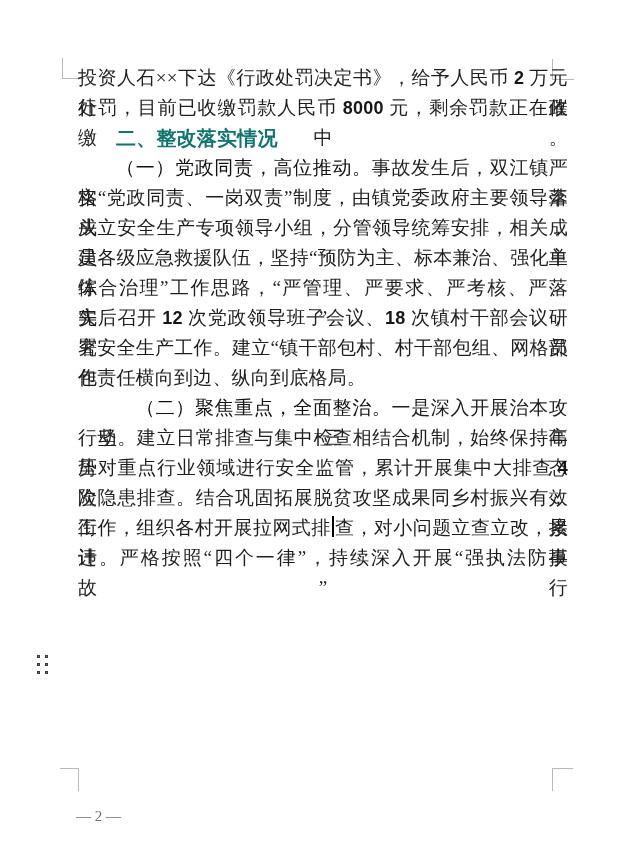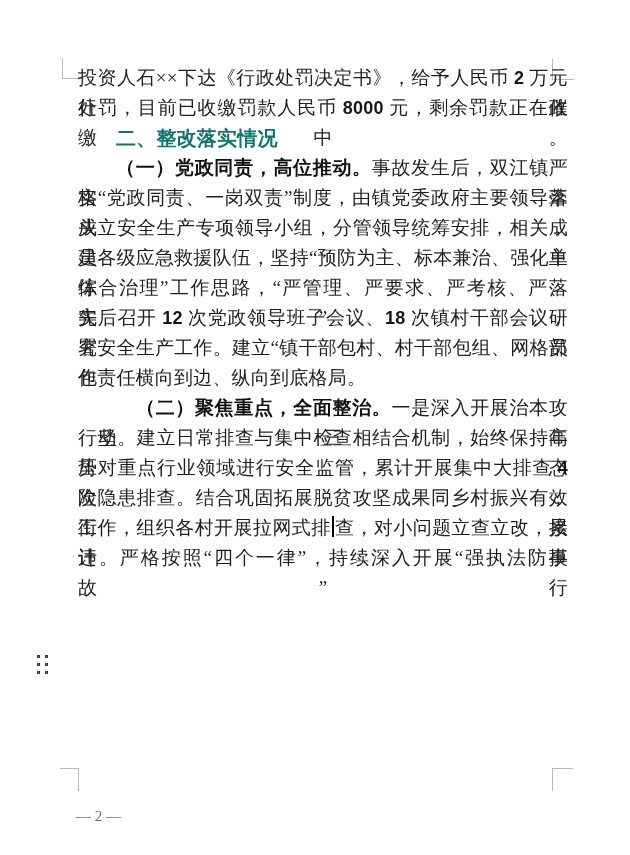--- a/index.html
+++ b/index.html
@@ -24,21 +24,21 @@
   .line {
     height:30px;
     font-size:19px;
     line-height:30px;
     color:#1e1e1e;
     text-align:left;
     letter-spacing:0.2px;
   }
   .line.j { text-align:justify; text-align-last:justify; text-justify:inter-character; }
   .seg-body { font-weight:normal; }
-  .seg-bold { font-weight:bold; color:#111; }
+  .seg-bold { font-weight:normal; color:#111; }
   .seg-h2 {
     font-family:"Liberation Sans","DejaVu Sans",sans-serif;
     font-weight:bold; font-size:20px; color:#0f766e;
   }
   .seg-num {
     font-family:"Liberation Sans","DejaVu Sans",sans-serif;
     font-weight:bold; font-size:18px; color:#161616;
   }
   .caret {
     display:inline-block; width:2px; height:21px;

